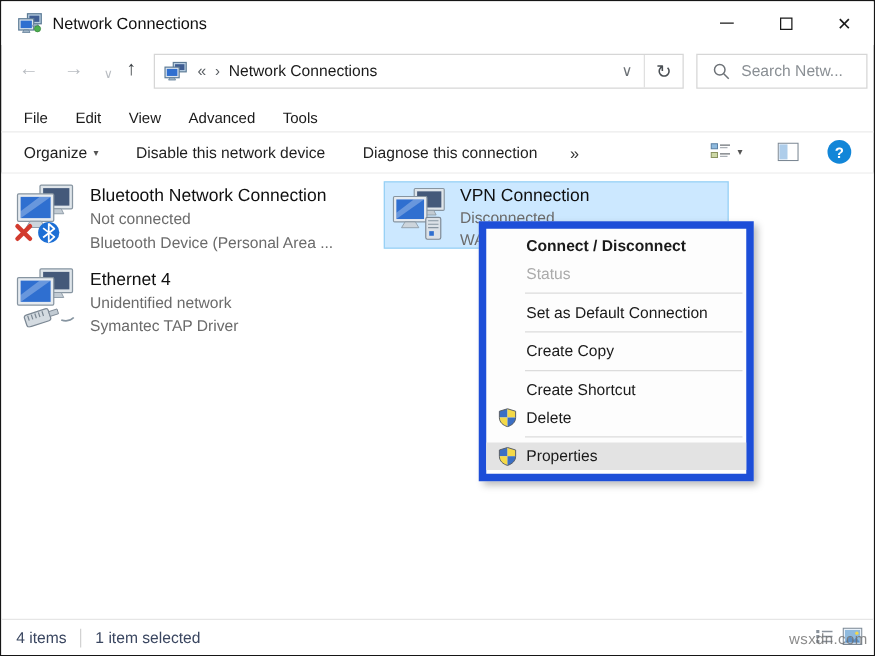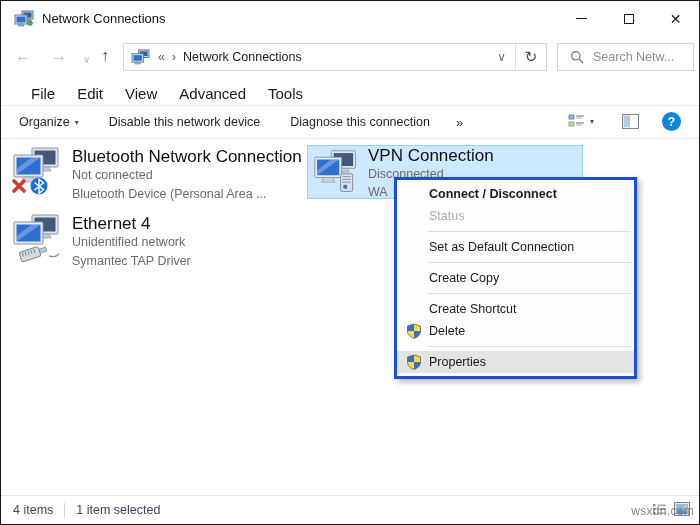--- a/index.html
+++ b/index.html
@@ -40,21 +40,21 @@
     position:absolute; left:556px; top:6px; width:137px; height:28px;
     border:1px solid #d6d6d6; display:flex; align-items:center; background:#fff;
   }
   .searchbar svg { margin-left:12px; flex:0 0 auto; }
   .searchbar input {
     border:none; outline:none; width:92px; margin-left:9px;
     font-family:"Liberation Sans",sans-serif; font-size:12.5px; color:#444;
   }
   .searchbar input::placeholder { color:#8a8f94; opacity:1; }
   
-  .menubar { position:absolute; top:81px; left:12px; right:0; height:23px; display:flex; align-items:center; font-size:15px; color:#1a1a1a; }
+  .menubar { position:absolute; top:81px; left:0; right:0; height:23px; display:flex; align-items:center; font-size:12px; color:#1a1a1a; }
   .menu-item { padding:3px 11px; }
   .menu-item:first-child { margin-left:7px; }
   .hairline { position:absolute; left:0; right:0; height:1px; background:#ebebeb; }
   
   .commandbar { position:absolute; top:105px; left:0; right:0; height:32px; display:flex; align-items:center; font-size:12.5px; color:#1f1f1f; }
   .cmd { white-space:nowrap; }
   .cmd-caret { font-size:8px; color:#555; margin-left:5px; vertical-align:1px; }
   .cmd-organize { margin-left:18px; }
   .cmd-disable { margin-left:30px; }
   .cmd-diagnose { margin-left:30px; }
@@ -64,34 +64,34 @@
   .help-btn {
     position:absolute; right:18px; top:6px; width:19px; height:19px; border-radius:50%;
     background:#1286d8; color:#fff; font-size:12px; font-weight:bold;
     display:flex; align-items:center; justify-content:center;
   }
   
   .content { position:absolute; top:138px; left:0; right:0; bottom:29px; background:#fff; }
   .tile { position:absolute; display:flex; }
   .tile .ticon { width:52px; height:48px; flex:0 0 auto; position:relative; }
   .tlines { margin-left:9px; line-height:19px; font-size:12.5px; white-space:nowrap; }
-  .tname { color:#0f0f0f; font-size:17px; }
+  .tname { color:#0f0f0f; font-size:14px; }
   .tsub { color:#6b6b6b; }
   .tile-bt  { left:10px; top:8px; }
   .tile-eth { left:10px; top:75px; }
   .tile-vpn {
     left:306px; top:6px; width:276px; height:54px;
     background:#cce8ff; border:1px solid #98d1f5; padding:1px 4px;
   }
   .tile-vpn .ticon { width:48px; height:48px; margin-top:1px; }
   .tile-vpn .tlines { line-height:18px; margin-left:8px; }
   
   .context-menu {
-    position:absolute; left:393px; top:38px; width:243px; z-index:10;
-    background:#fdfdfd; border:3px solid #1d4ed8; box-shadow:3px 3px 6px rgba(0,0,0,0.28);
+    position:absolute; left:382px; top:38px; width:220px; z-index:10;
+    background:#fdfdfd; border:6px solid #1d4ed8; box-shadow:3px 3px 6px rgba(0,0,0,0.28);
     padding:3px 0; font-size:12.5px;
   }
   .cm-item { position:relative; height:22px; display:flex; align-items:center; padding-left:32px; color:#1a1a1a; }
   .cm-bold { font-weight:bold; }
   .cm-disabled { color:#ababab; }
   .cm-highlight { background:#e3e3e3; }
   .cm-shield { position:absolute; left:9px; top:3px; width:16px; height:16px; }
   .cm-sep { height:1px; background:#dcdcdc; margin:4px 3px 4px 31px; }
   
   .statusbar {

